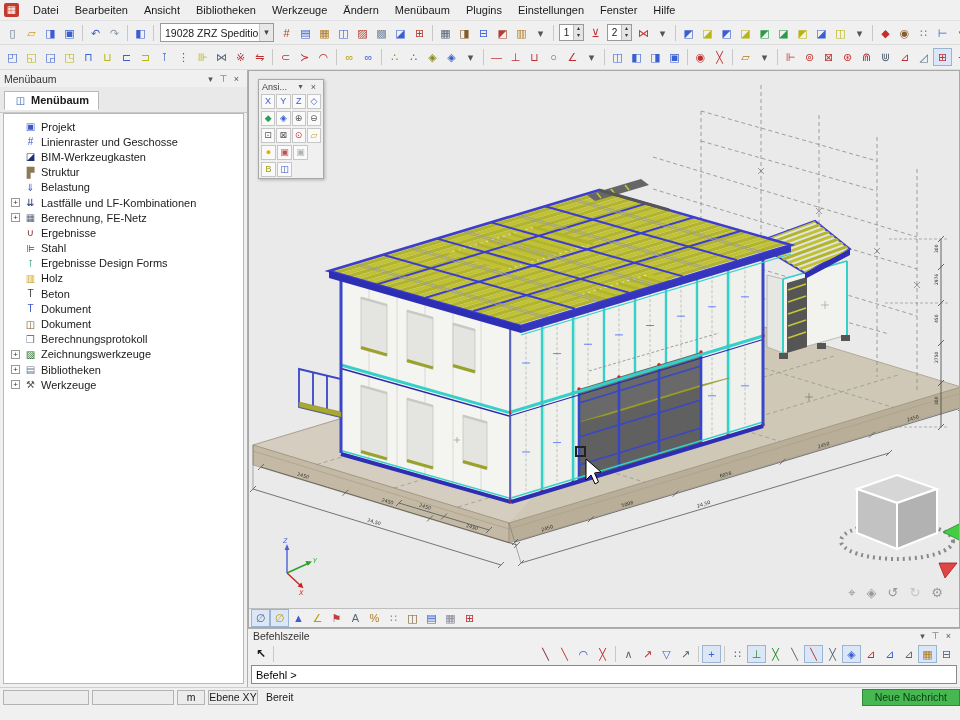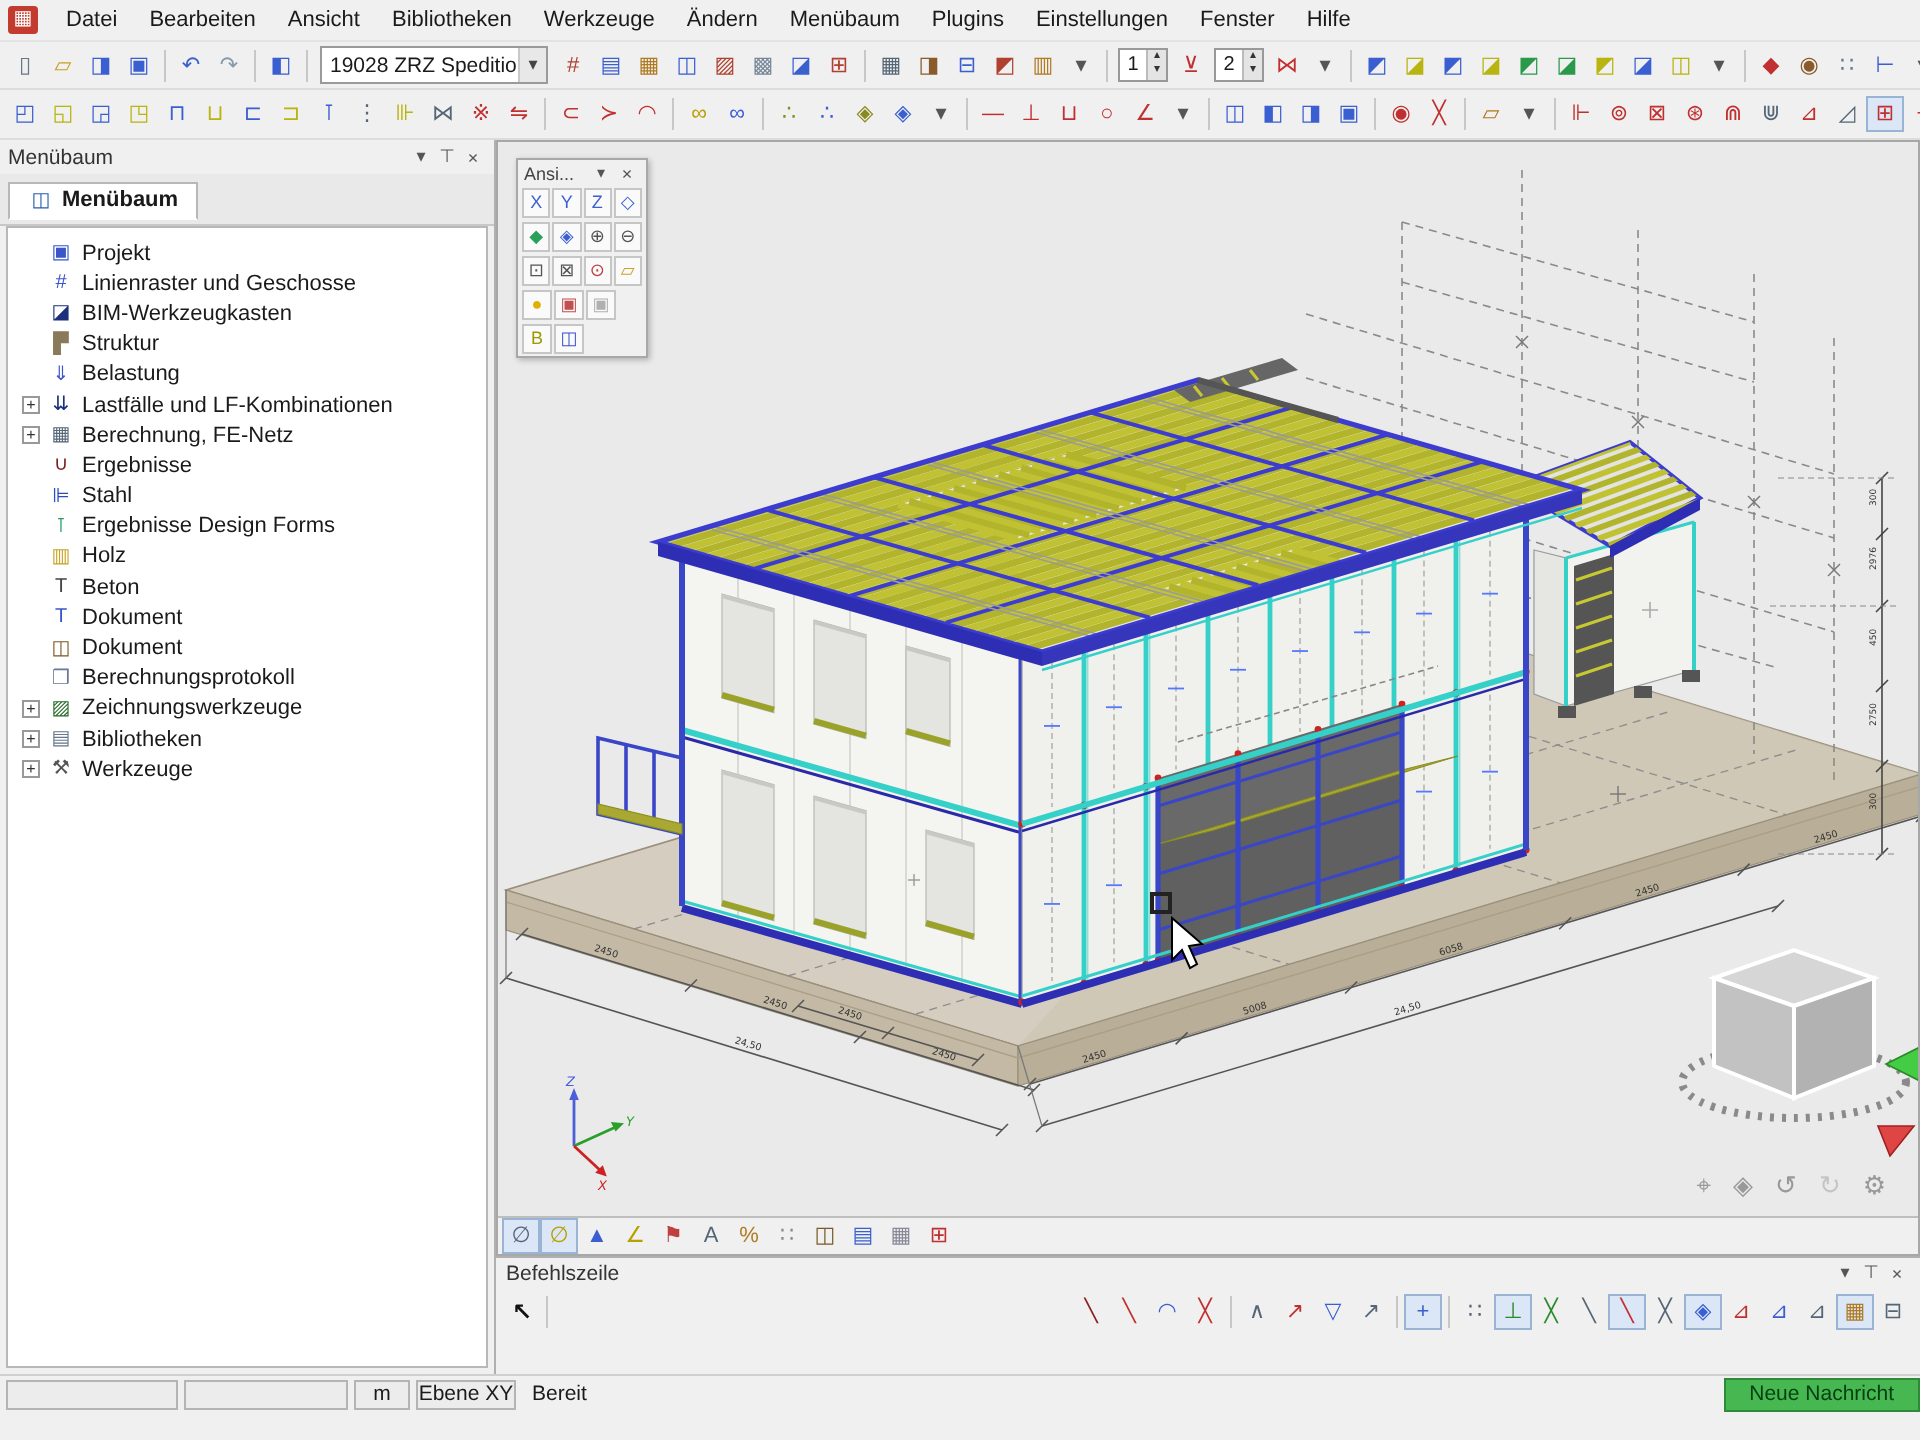--- a/index.html
+++ b/index.html
@@ -848,20 +848,21 @@
               <span class="ti act" style="color: rgb(192, 48, 48);">╲</span>
               <span class="ti" style="color: rgb(85, 102, 119);">╳</span>
               <span class="ti act" style="color: rgb(58, 95, 208);">◈</span>
               <span class="ti" style="color: rgb(192, 48, 48);">⊿</span>
               <span class="ti" style="color: rgb(58, 95, 208);">⊿</span>
               <span class="ti" style="color: rgb(85, 102, 119);">⊿</span>
               <span class="ti act" style="color: rgb(176, 122, 32);">▦</span>
               <span class="ti" style="color: rgb(85, 102, 119);">⊟</span>
             </span>
         </div>
+        <input class="cmdinput" readonly="" value="Befehl &gt;" style="">
       </div>
     </div>
   </div>
 
   <div class="status">
     <span id="scells" style="display:flex;align-items:center;">
         <span class="scell" style="width: 84px;"></span>
         <span class="scell" style="width: 80px;"></span>
         <span class="scell" style="width: 26px;">m</span>
         <span class="scell" style="width: 48px;">Ebene XY</span>

